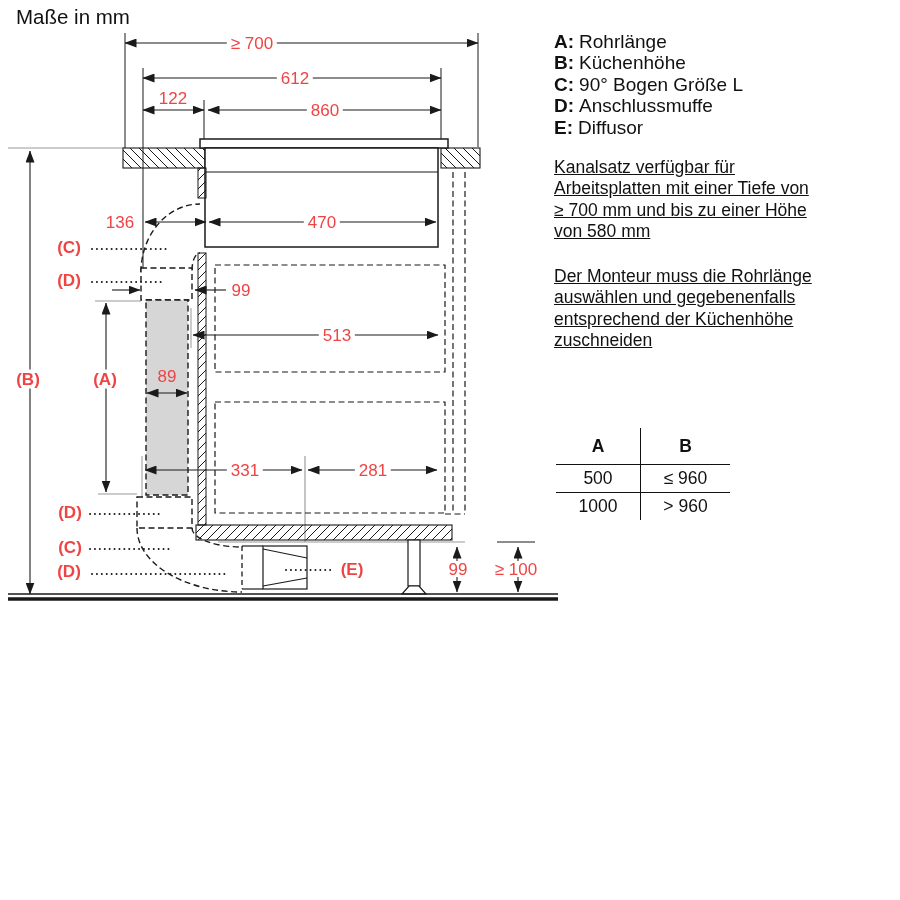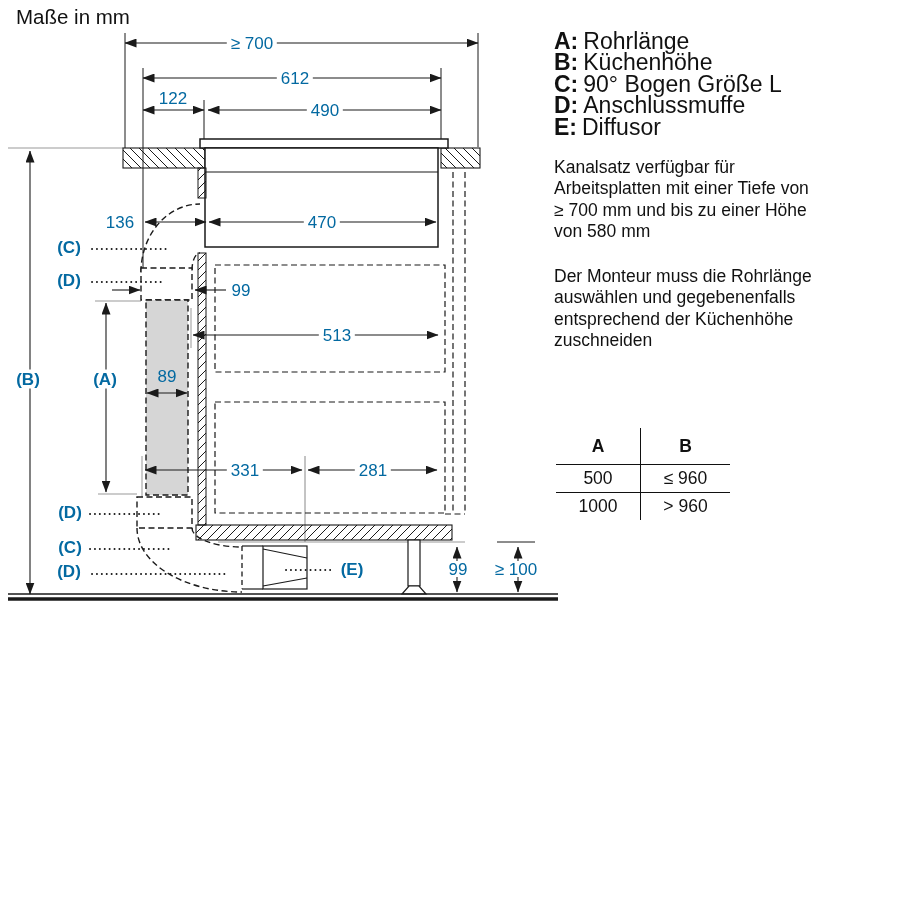--- a/index.html
+++ b/index.html
@@ -1,26 +1,26 @@
 <!DOCTYPE html>
 <html><head>
 <meta charset="utf-8">
 <style>
   html,body{margin:0;padding:0;background:#fff;}
   #page{position:relative;width:900px;height:900px;background:#fff;overflow:hidden;
         font-family:"Liberation Sans","DejaVu Sans",sans-serif;color:#111;}
   svg{position:absolute;left:0;top:0;}
   .lbl{position:absolute;transform:translate(-50%,-50%);font-size:17px;line-height:1;
-       white-space:nowrap;color:#0369a1;}
+       white-space:nowrap;color:#ef4444;}
   .wbg{background:#fff;padding:1px 4px;}
   .bold{font-weight:bold;}
   .title{position:absolute;left:16px;top:5px;font-size:20.5px;color:#111;}
-  .legend{position:absolute;left:554px;top:31px;font-size:23px;line-height:21.4px;}
+  .legend{position:absolute;left:554px;top:31px;font-size:19px;line-height:21.4px;}
   .legend .lk{font-weight:bold;margin-right:5px;}
-  .note{position:absolute;left:554px;font-size:17.5px;line-height:21.4px;}
+  .note{position:absolute;left:554px;font-size:17.5px;line-height:21.4px;text-decoration:underline;}
   .note1{top:157px;} .note2{top:266px;}
   .spec-table{position:absolute;left:556px;top:428px;width:174px;font-size:17.5px;}
   .tr{display:flex;}
   .tr.hline{border-bottom:1.5px solid #111;}
   .td{display:flex;align-items:center;justify-content:center;}
   .c1{width:84px;border-right:1.5px solid #111;}
   .c2{flex:1;}
   .th .td{font-weight:bold;height:36px;}
   .rw .td{height:27px;text-align:right;}
 </style>
@@ -143,21 +143,21 @@
       <line x1="92" y1="574" x2="227" y2="574"></line>
       <line x1="286" y1="570" x2="335" y2="570"></line>
     </g>
   </svg>
 
   <div class="title">Maße in mm</div>
 
   <div class="lbl wbg" style="left:252px;top:43px">≥ 700</div>
   <div class="lbl wbg" style="left:295px;top:78px">612</div>
   <div class="lbl wbg" style="left:173px;top:98px">122</div>
-  <div class="lbl wbg" style="left:325px;top:110px">490</div>
+  <div class="lbl wbg" style="left:325px;top:110px">860</div>
   <div class="lbl wbg" style="left:120px;top:222px">136</div>
   <div class="lbl wbg" style="left:322px;top:222px">470</div>
   <div class="lbl wbg" style="left:241px;top:290px">99</div>
   <div class="lbl wbg" style="left:337px;top:335px">513</div>
   <div class="lbl" style="left:167px;top:376px">89</div>
   <div class="lbl wbg" style="left:245px;top:470px">331</div>
   <div class="lbl wbg" style="left:373px;top:470px">281</div>
   <div class="lbl" style="left:458px;top:569px">99</div>
   <div class="lbl" style="left:516px;top:569px">≥ 100</div>
 

